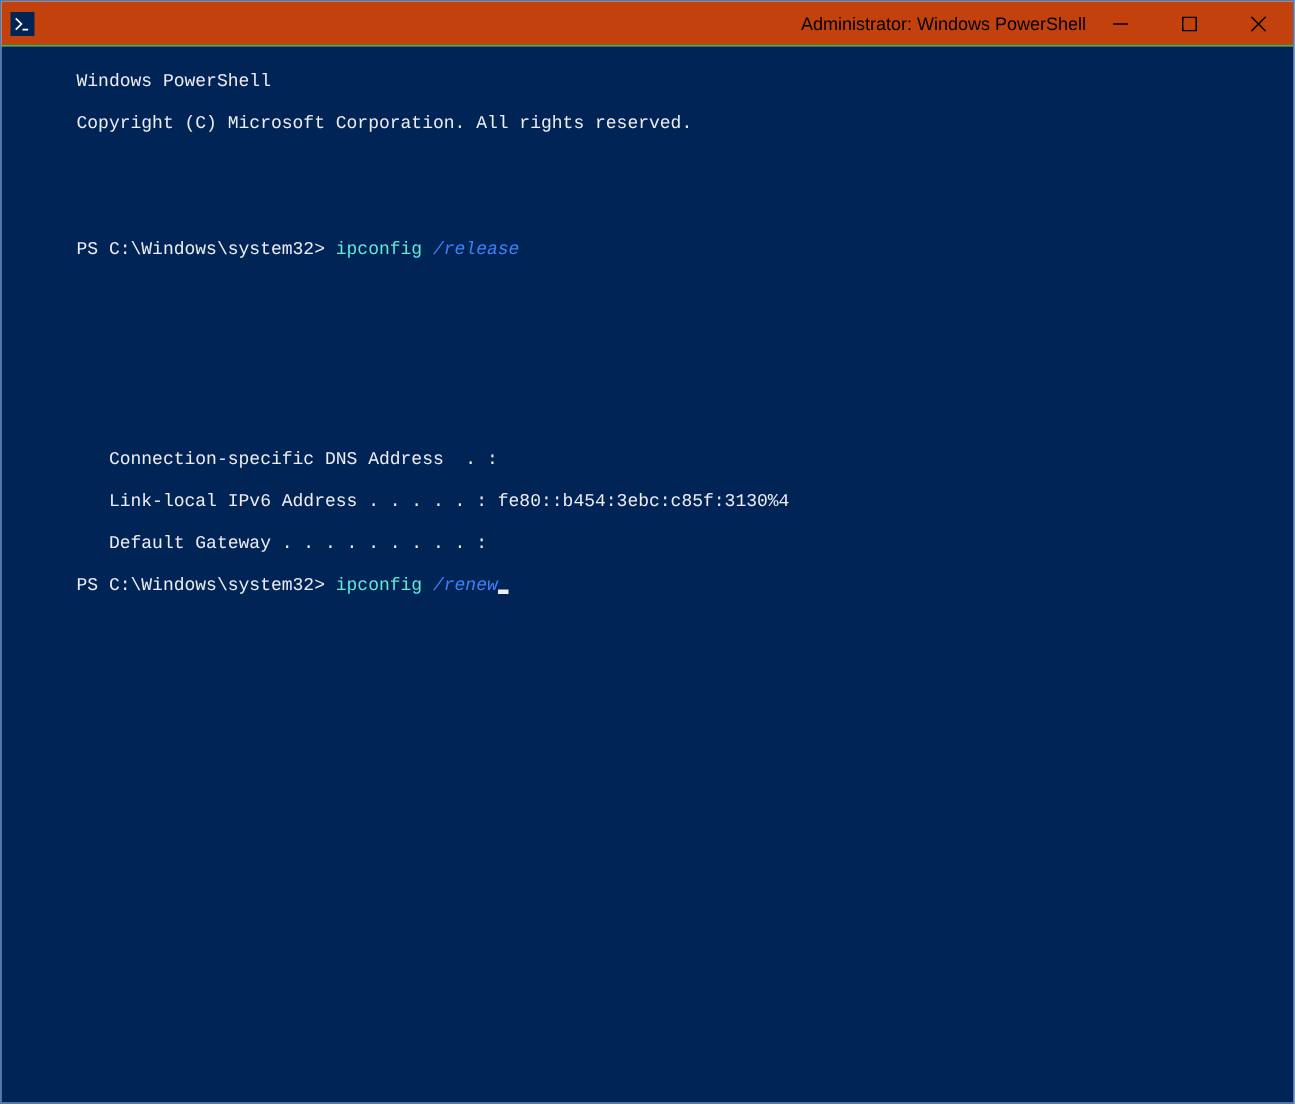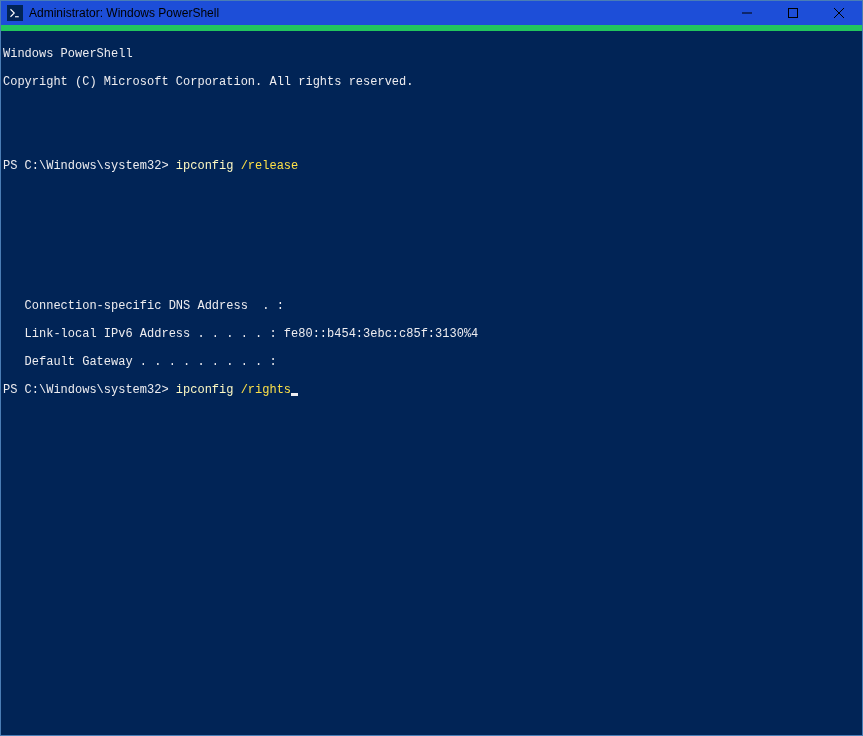--- a/index.html
+++ b/index.html
@@ -17,25 +17,26 @@
     .window {
       width: 863px;
       height: 736px;
       background: #ffffff;
       border: 1px solid #4a7db5;
       display: flex;
       flex-direction: column;
     }
     .titlebar {
       height: 30px;
-      background: #1d4ed8;
+      background: #c2410c;
       display: flex;
       align-items: center;
       padding-left: 6px;
-      border-bottom: 6px solid #22c55e;
+      border-bottom: 1px solid #22c55e;
+      text-align: right;
     }
     .titlebar-icon {
       width: 16px;
       height: 16px;
       background: #012456;
       display: flex;
       align-items: center;
       justify-content: center;
       margin-right: 6px;
     }
@@ -72,29 +73,31 @@
       color: #cccccc;
       font-family: Consolas, 'Courier New', monospace;
       font-size: 12px;
       line-height: 14px;
       padding: 2px 0 0 2px;
       overflow: hidden;
       white-space: pre;
     }
     .terminal-line {
       min-height: 14px;
+      margin-left: 48px;
     }
     .prompt-white {
       color: #eeedf0;
     }
     .cmd-yellow {
-      color: #fef9c3;
+      color: #5eead4;
     }
     .cmd-gray {
-      color: #fde047;
+      color: #3b82f6;
+      font-style: italic;
     }
     .cursor {
       display: inline-block;
       width: 7px;
       height: 3px;
       background: #eeedf0;
       vertical-align: bottom;
       margin-bottom: 1px;
     }
   </style>
@@ -135,15 +138,15 @@
 <div class="terminal-line"> </div>
 <div class="terminal-line"> </div>
 <div class="terminal-line"><span class="prompt-white">PS C:\Windows\system32&gt; </span><span class="cmd-yellow">ipconfig </span><span class="cmd-gray">/release</span></div>
 <div class="terminal-line"> </div>
 <div class="terminal-line"> </div>
 <div class="terminal-line"> </div>
 <div class="terminal-line"> </div>
 <div class="terminal-line"><span class="prompt-white">   Connection-specific DNS Address  . :</span></div>
 <div class="terminal-line"><span class="prompt-white">   Link-local IPv6 Address . . . . . : fe80::b454:3ebc:c85f:3130%4</span></div>
 <div class="terminal-line"><span class="prompt-white">   Default Gateway . . . . . . . . . :</span></div>
-<div class="terminal-line"><span class="prompt-white">PS C:\Windows\system32&gt; </span><span class="cmd-yellow">ipconfig </span><span class="cmd-gray">/rights</span><span class="cursor"></span></div>
+<div class="terminal-line"><span class="prompt-white">PS C:\Windows\system32&gt; </span><span class="cmd-yellow">ipconfig </span><span class="cmd-gray">/renew</span><span class="cursor"></span></div>
   </div>
 </div>
 
 </body></html>

